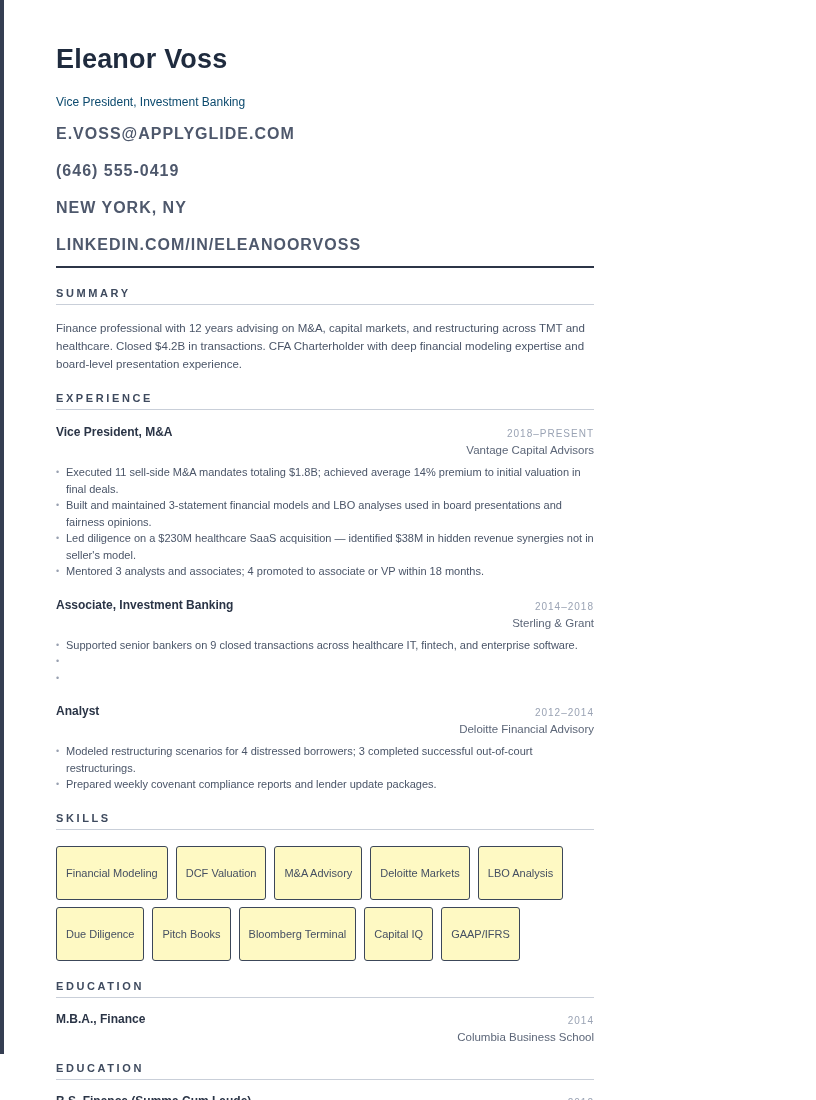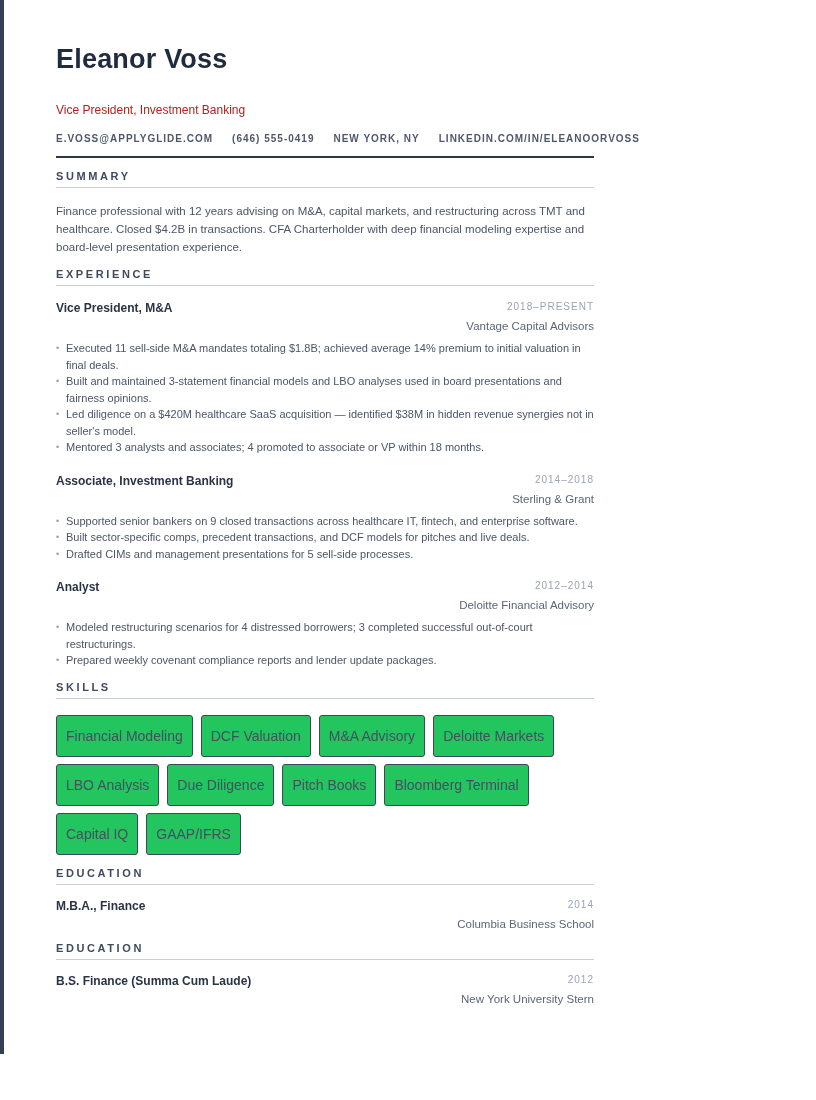--- a/index.html
+++ b/index.html
@@ -10,49 +10,50 @@
     -webkit-font-smoothing: antialiased;
   }
   .page { position: relative; width: 647px; height: 1054px; background: #ffffff; }
   .accent-bar { position: absolute; left: 0; top: 0; width: 4px; height: 1054px; }
   .content { padding: 44px 53px 0 56px; }
 
   h1.name {
     margin: 0; font-size: 27px; font-weight: bold;
     color: #1f2b3e; letter-spacing: 0.2px;
   }
-  .subtitle { margin-top: 28px; font-size: 12px; color: #b91c1c; }
+  .subtitle { margin-top: 20px; font-size: 12px; color: #0c4a6e; }
   .contact-row {
     margin-top: 16px; display: flex; gap: 19px;
-    font-size: 10px; font-weight: bold; letter-spacing: 1px; color: #4e586c;
+    font-size: 16px; font-weight: bold; letter-spacing: 1px; color: #4e586c;
     white-space: nowrap;
+    flex-direction: column;
   }
   .rule-dark { border: none; border-top: 2px solid #2c3547; margin: 12px 0 0; }
   .rule-light { border: none; border-top: 1px solid #c9cfd9; margin: 5px 0 0; }
 
-  section, .edu-section { margin-top: 12px; }
+  section, .edu-section { margin-top: 19px; }
   .sec-head {
     font-size: 11px; font-weight: bold; letter-spacing: 2.6px; color: #3e4a5e;
   }
   .body-text { margin: 14px 0 0; font-size: 11.5px; color: #4a5568; line-height: 18px; }
 
   .role { margin-top: 15px; }
   .role + .role { margin-top: 18px; }
-  .role-head, .degree-row { display: flex; justify-content: space-between; align-items: flex-start; }
+  .role-head, .degree-row { display: flex; justify-content: space-between; align-items: flex-end; }
   .role-title, .degree { font-size: 12px; font-weight: bold; color: #2a3446; }
   .role-dates, .edu-year { font-size: 10px; color: #9aa3b4; letter-spacing: 1px; white-space: nowrap; }
   .company, .school { margin-top: 5px; font-size: 11.5px; color: #5c6678; text-align: right; }
   ul.bullets { margin: 8px 0 0; padding: 0; list-style: none; }
   ul.bullets li { display: flex; font-size: 11px; color: #4a5568; line-height: 16.5px; }
   .bullet-dot { flex: none; width: 10px; color: #98a0b0; font-size: 9px; line-height: 16.5px; }
 
   .chips { display: flex; flex-wrap: wrap; gap: 7px 8px; margin-top: 16px; }
   .chip {
     border: 1px solid #3c4759; border-radius: 3px;
-    padding: 12px 9px; font-size: 14px; color: #454f62; background: #22c55e;
+    padding: 20px 9px; font-size: 11px; color: #454f62; background: #fef9c3;
   }
 
   .degree-row { margin-top: 14px; }
 </style>
 </head>
 <body>
 
 <div class="page">
   <div class="accent-bar" style="background: rgb(53, 62, 82);"></div>
   <div class="content">
@@ -89,46 +90,44 @@
               <li>
                 <span class="bullet-dot">•</span>
                 <span class="bullet-text">Executed 11 sell-side M&amp;A mandates totaling $1.8B; achieved average 14% premium to initial valuation in final deals.</span>
               </li>
               <li>
                 <span class="bullet-dot">•</span>
                 <span class="bullet-text">Built and maintained 3-statement financial models and LBO analyses used in board presentations and fairness opinions.</span>
               </li>
               <li>
                 <span class="bullet-dot">•</span>
-                <span class="bullet-text">Led diligence on a $420M healthcare SaaS acquisition — identified $38M in hidden revenue synergies not in seller's model.</span>
+                <span class="bullet-text">Led diligence on a $230M healthcare SaaS acquisition — identified $38M in hidden revenue synergies not in seller's model.</span>
               </li>
               <li>
                 <span class="bullet-dot">•</span>
                 <span class="bullet-text">Mentored 3 analysts and associates; 4 promoted to associate or VP within 18 months.</span>
               </li>
             </ul>
           </div>
           <div class="role">
             <div class="role-head">
               <div class="role-title">Associate, Investment Banking</div>
               <div class="role-dates">2014–2018</div>
             </div>
             <div class="company">Sterling &amp; Grant</div>
             <ul class="bullets">
               <li>
                 <span class="bullet-dot">•</span>
                 <span class="bullet-text">Supported senior bankers on 9 closed transactions across healthcare IT, fintech, and enterprise software.</span>
               </li>
               <li>
                 <span class="bullet-dot">•</span>
-                <span class="bullet-text">Built sector-specific comps, precedent transactions, and DCF models for pitches and live deals.</span>
               </li>
               <li>
                 <span class="bullet-dot">•</span>
-                <span class="bullet-text">Drafted CIMs and management presentations for 5 sell-side processes.</span>
               </li>
             </ul>
           </div>
           <div class="role">
             <div class="role-head">
               <div class="role-title">Analyst</div>
               <div class="role-dates">2012–2014</div>
             </div>
             <div class="company">Deloitte Financial Advisory</div>
             <ul class="bullets">

